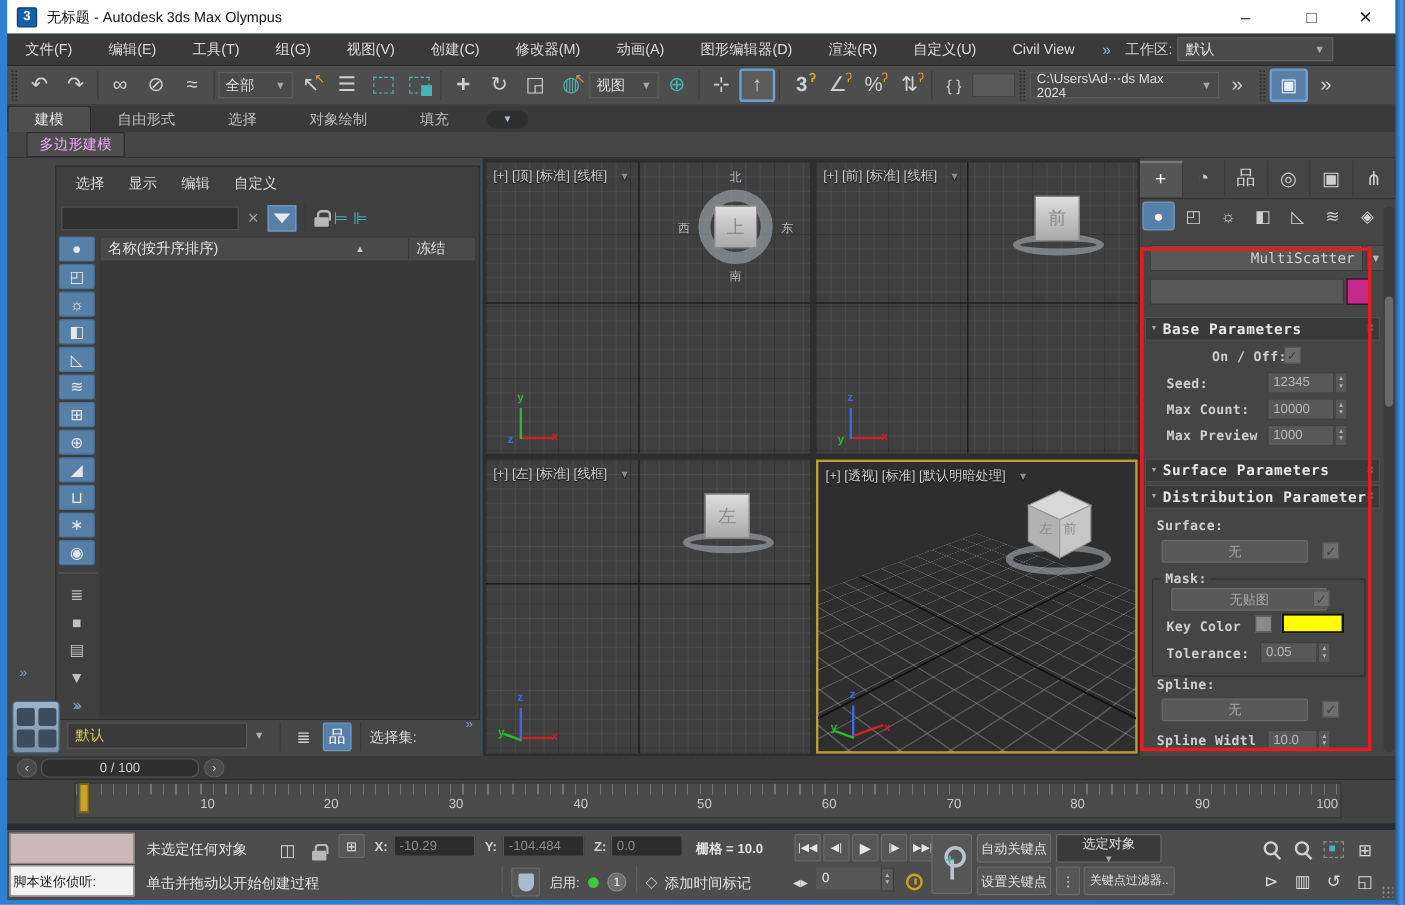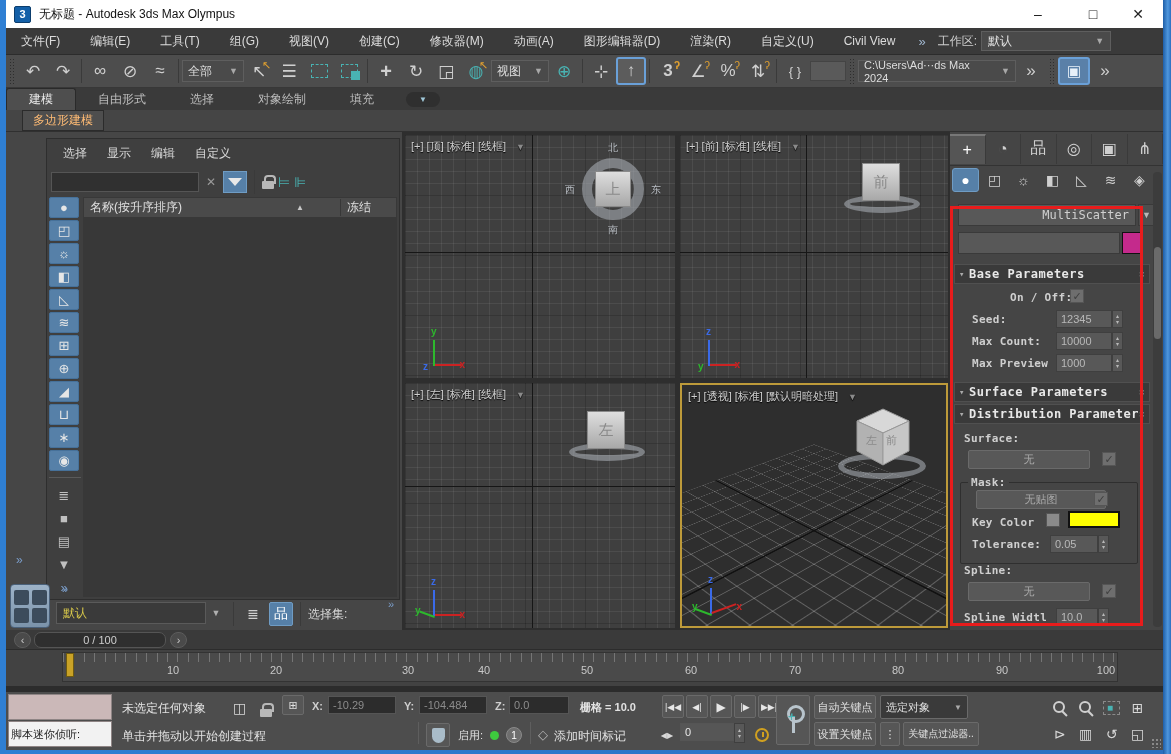--- a/index.html
+++ b/index.html
@@ -32,21 +32,21 @@
   .dashedbox{width:17px;height:14px;border:1px dashed #49b3b3;position:relative;}
   .dashedbox.fill::after{content:"";position:absolute;right:-3px;bottom:-3px;width:9px;height:9px;background:#49b3b3;}
   .namedfield{width:36px;height:20px;background:#5a5a5a;border:1px solid #444;}
   .savebtn{width:32px;height:28px;border:2px solid #6aa0d8;border-radius:3px;background:#5a80a8;display:flex;align-items:center;justify-content:center;color:#e8f0f8;font-size:15px;}
   
   .ribbon{left:6px;top:88px;width:1157px;height:22px;background:#3a3a3a;display:flex;align-items:flex-end;}
   .rtab{padding:2px 22px;color:#bdbdbd;font-size:12px;}
   .rtab.active{background:#4e4e4e;color:#e8e8e8;border:1px solid #2a2a2a;border-bottom:none;border-radius:3px 3px 0 0;}
   .rpill{width:34px;height:15px;background:#2f2f2f;border-radius:8px;color:#9fc7d8;font-size:8px;display:flex;align-items:center;justify-content:center;margin:0 0 3px 10px;}
   .ribbon2{left:6px;top:110px;width:1157px;height:22px;background:#454545;border-bottom:1px solid #303030;display:flex;align-items:center;}
-  .subtab{margin-left:16px;padding:1px 10px;background:#4e4e4e;border:1px solid #2b2b2b;color:#fdba74;}
+  .subtab{margin-left:16px;padding:1px 10px;background:#4e4e4e;border:1px solid #2b2b2b;color:#f0abfc;}
   
   .leftdock{left:6px;top:132px;width:396px;height:498px;background:#464646;}
   .vpzone{left:402px;top:132px;width:548px;height:498px;background:#2e2e2e;}
   .cmdpanel{left:950px;top:132px;width:213px;height:498px;background:#454545;}
   
   .explorer{left:46px;top:138px;width:354px;height:462px;background:#3f3f3f;border:1px solid #2e2e2e;}
   .exp-menus{display:flex;gap:4px;padding:4px 8px;}
   .exp-menus span{padding:2px 8px;color:#d8d8d8;}
   .searchrow{display:flex;align-items:center;padding:2px 4px;gap:4px;}
   .searchfield{width:148px;height:20px;background:#303030;border:1px solid #555;}
@@ -674,21 +674,21 @@
   <div class="tb-arrow" style="left:164px;">
       <span>›</span>
     </div>
 </div>
 
 <div class="abs timeline">
   <div class="ruler">
 
     <span class="tick" style="left:110px;">10</span>
     <span class="tick" style="left:213px;">20</span>
-    <span class="tick" style="left:317px;margin-left:28px;">30</span>
+    <span class="tick" style="left:317px;">30</span>
     <span class="tick" style="left:421px;">40</span>
     <span class="tick" style="left:524px;">50</span>
     <span class="tick" style="left:628px;">60</span>
     <span class="tick" style="left:732px;">70</span>
     <span class="tick" style="left:835px;">80</span>
     <span class="tick" style="left:939px;">90</span>
     <span class="tick" style="left:1043px;">100</span>
     <div class="slider"></div>
   </div>
 </div>
@@ -774,21 +774,21 @@
     <div class="keyicon">
         <span class="pluskey">+</span>
       </div>
   </div>
   <div class="sbtn2" style="left:808px;top:3px;width:62px;">
       <span>自动关键点</span>
     </div>
   <div class="sbtn2" style="left:808px;top:30px;width:62px;">
       <span>设置关键点</span>
     </div>
-  <div class="sbtn2" style="left:874px;top:3px;width:88px;justify-content:space-between;padding:0 5px;background:#3a3a3a;">
+  <div class="sbtn2" style="left:874px;top:3px;width:88px;justify-content:space-between;padding:0 5px;background:#3a3a3a;flex-direction:column;">
     <span>选定对象</span>
     <span style="font-size:8px;color:#aaa;">▼</span>
   </div>
   <div class="sbtn2" style="left:874px;top:30px;width:20px;">
       <span>⋮</span>
     </div>
   <div class="sbtn2" style="left:897px;top:30px;width:76px;font-size:10px;">
       <span>关键点过滤器..</span>
     </div>
 

